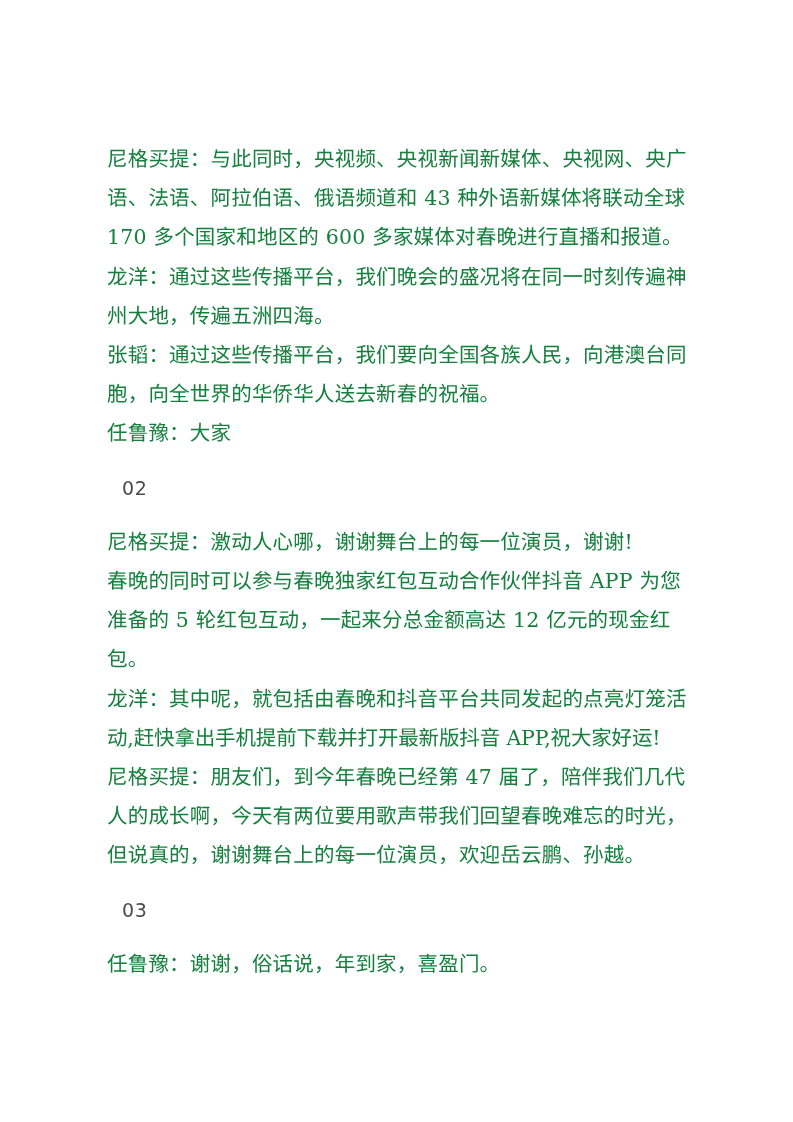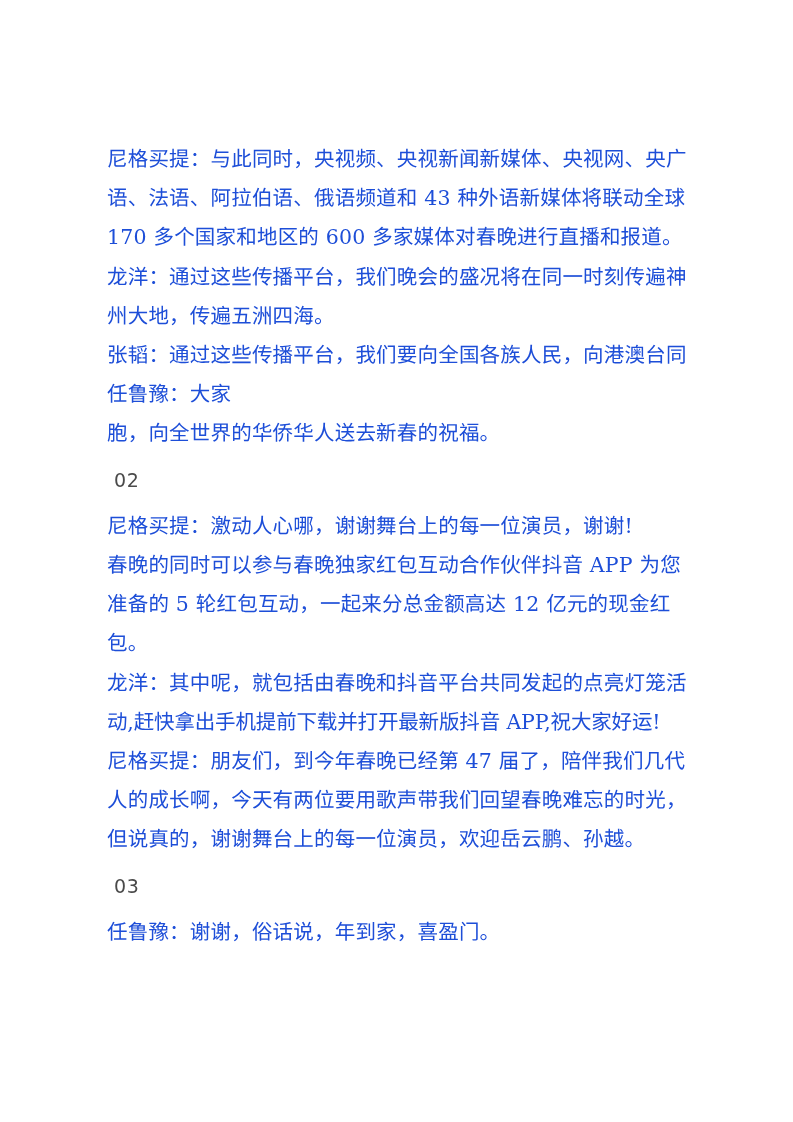--- a/index.html
+++ b/index.html
@@ -24,21 +24,21 @@
     left: 107px;
     top: 140px;
     width: 586px;
   }
 
   
   .line {
     font-family: "DejaVu Serif", "Liberation Serif", serif;
     font-size: 20.5px;
     line-height: 39.2px;
-    color: #1d4ed8;
+    color: #15803d;
     letter-spacing: 0.2px;
     margin: 0;
     text-align: justify;
     text-justify: inter-character;
     white-space: pre-wrap;
     word-break: break-all;
     font-weight: 400;
   }
 
   
@@ -51,38 +51,38 @@
     letter-spacing: -0.15px;
   }
 
   
   .section-marker {
     font-family: "DejaVu Sans", "Liberation Sans", sans-serif;
     font-size: 19px;
     line-height: 39.2px;
     color: #4a4a4a;
     letter-spacing: 0.6px;
-    margin: 7px;
+    margin: 15px;
     text-align: left;
     font-weight: 400;
   }
 </style>
 </head>
 <body>
 
 <div class="page">
   <div class="doc-body" id="doc-body">
       <p class="line">尼格买提：与此同时，央视频、央视新闻新媒体、央视网、央广</p>
       <p class="line">语、法语、阿拉伯语、俄语频道和 43 种外语新媒体将联动全球</p>
       <p class="line flush">170 多个国家和地区的 600 多家媒体对春晚进行直播和报道。</p>
       <p class="line">龙洋：通过这些传播平台，我们晚会的盛况将在同一时刻传遍神</p>
       <p class="line flush">州大地，传遍五洲四海。</p>
       <p class="line">张韬：通过这些传播平台，我们要向全国各族人民，向港澳台同</p>
+      <p class="line flush">胞，向全世界的华侨华人送去新春的祝福。</p>
       <p class="line flush">任鲁豫：大家</p>
-      <p class="line flush">胞，向全世界的华侨华人送去新春的祝福。</p>
       <p class="section-marker">02</p>
       <p class="line flush">尼格买提：激动人心哪，谢谢舞台上的每一位演员，谢谢!</p>
       <p class="line">春晚的同时可以参与春晚独家红包互动合作伙伴抖音 APP 为您</p>
       <p class="line flush">准备的 5 轮红包互动，一起来分总金额高达 12 亿元的现金红包。</p>
       <p class="line">龙洋：其中呢，就包括由春晚和抖音平台共同发起的点亮灯笼活</p>
       <p class="line flush tight">动,赶快拿出手机提前下载并打开最新版抖音 APP,祝大家好运!</p>
       <p class="line">尼格买提：朋友们，到今年春晚已经第 47 届了，陪伴我们几代</p>
       <p class="line">人的成长啊，今天有两位要用歌声带我们回望春晚难忘的时光，</p>
       <p class="line flush">但说真的，谢谢舞台上的每一位演员，欢迎岳云鹏、孙越。</p>
       <p class="section-marker">03</p>

